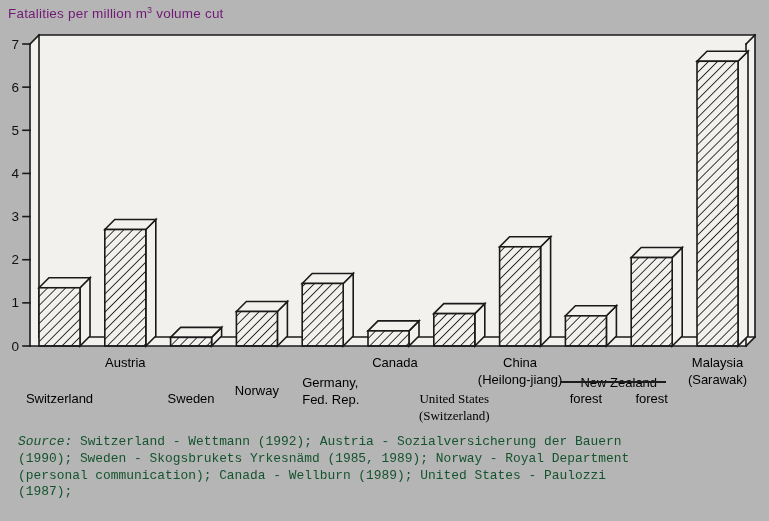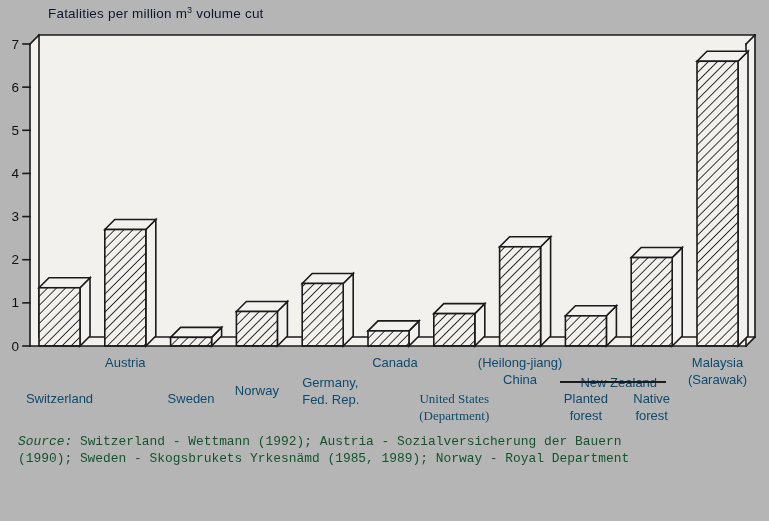--- a/index.html
+++ b/index.html
@@ -6,28 +6,28 @@
   .stage{
     position:relative;
     width:769px;height:521px;
     background:#b5b5b5;
     font-family:"Liberation Sans",sans-serif;
     color:#111;
     overflow:hidden;
   }
   .chart-title{
     position:absolute;left:8px;top:6px;
-    font-size:13.5px;letter-spacing:.2px;color:#0f172a;margin-left:40px;
+    font-size:13.5px;letter-spacing:.2px;color:#701a75;
   }
   .chart-title sup{font-size:9px;line-height:0;}
   #chart-svg{position:absolute;left:0;top:0;}
   .xlabel{
     position:absolute;
     font-size:13px;line-height:16.5px;
-    text-align:center;white-space:nowrap;color:#0c4a6e;
+    text-align:center;white-space:nowrap;color:#000000;
   }
   .xlabel.left{text-align:left;}
   .nz-rule{position:absolute;height:2px;background:#1c1c1c;}
   .source{
     position:absolute;left:18px;top:434px;width:620px;
     font-size:12.9px;line-height:16.8px;color:#14532d;font-family:Liberation Mono, monospace;
   }
   .source i{font-style:italic;}
 </style>
 </head>
@@ -149,40 +149,39 @@
       </div>
       <div class="xlabel left" style="top: 375px; left: 302.2px; width: 150px;">
         <div>Germany,</div>
         <div>Fed. Rep.</div>
       </div>
       <div class="xlabel" style="top: 355px; left: 315px; width: 160px;">
         <div>Canada</div>
       </div>
       <div class="xlabel" style="top: 391px; left: 374.3px; width: 160px; font-family: Liberation Serif, serif;">
         <div>United States</div>
-        <div>(Department)</div>
+        <div>(Switzerland)</div>
       </div>
       <div class="xlabel" style="top: 355px; left: 440.1px; width: 160px;">
+        <div>China</div>
         <div>(Heilong-jiang)</div>
-        <div>China</div>
       </div>
       <div class="xlabel" style="top: 391px; left: 505.9px; width: 160px;">
-        <div>Planted</div>
         <div>forest</div>
       </div>
       <div class="xlabel" style="top: 391px; left: 571.7px; width: 160px;">
-        <div>Native</div>
         <div>forest</div>
       </div>
       <div class="xlabel" style="top: 355px; left: 637.5px; width: 160px;">
         <div>Malaysia</div>
         <div>(Sarawak)</div>
       </div>
       <div class="xlabel" style="left: 538.8px; top: 355px; width: 160px; margin-top: 20px;">New Zealand</div>
       <div class="nz-rule" style="left: 559.9px; top: 381px; width: 105.8px;"></div>
     </div>
 
   <div class="source">
     <div><i>Source:</i><span> Switzerland - Wettmann (1992); Austria - Sozialversicherung der Bauern</span></div>
     <div>(1990); Sweden - Skogsbrukets Yrkesnämd (1985, 1989); Norway - Royal Department</div>
+    <div>(personal communication); Canada - Wellburn (1989); United States - Paulozzi (1987);</div>
   </div>
 
 </div>
 
 </body></html>

